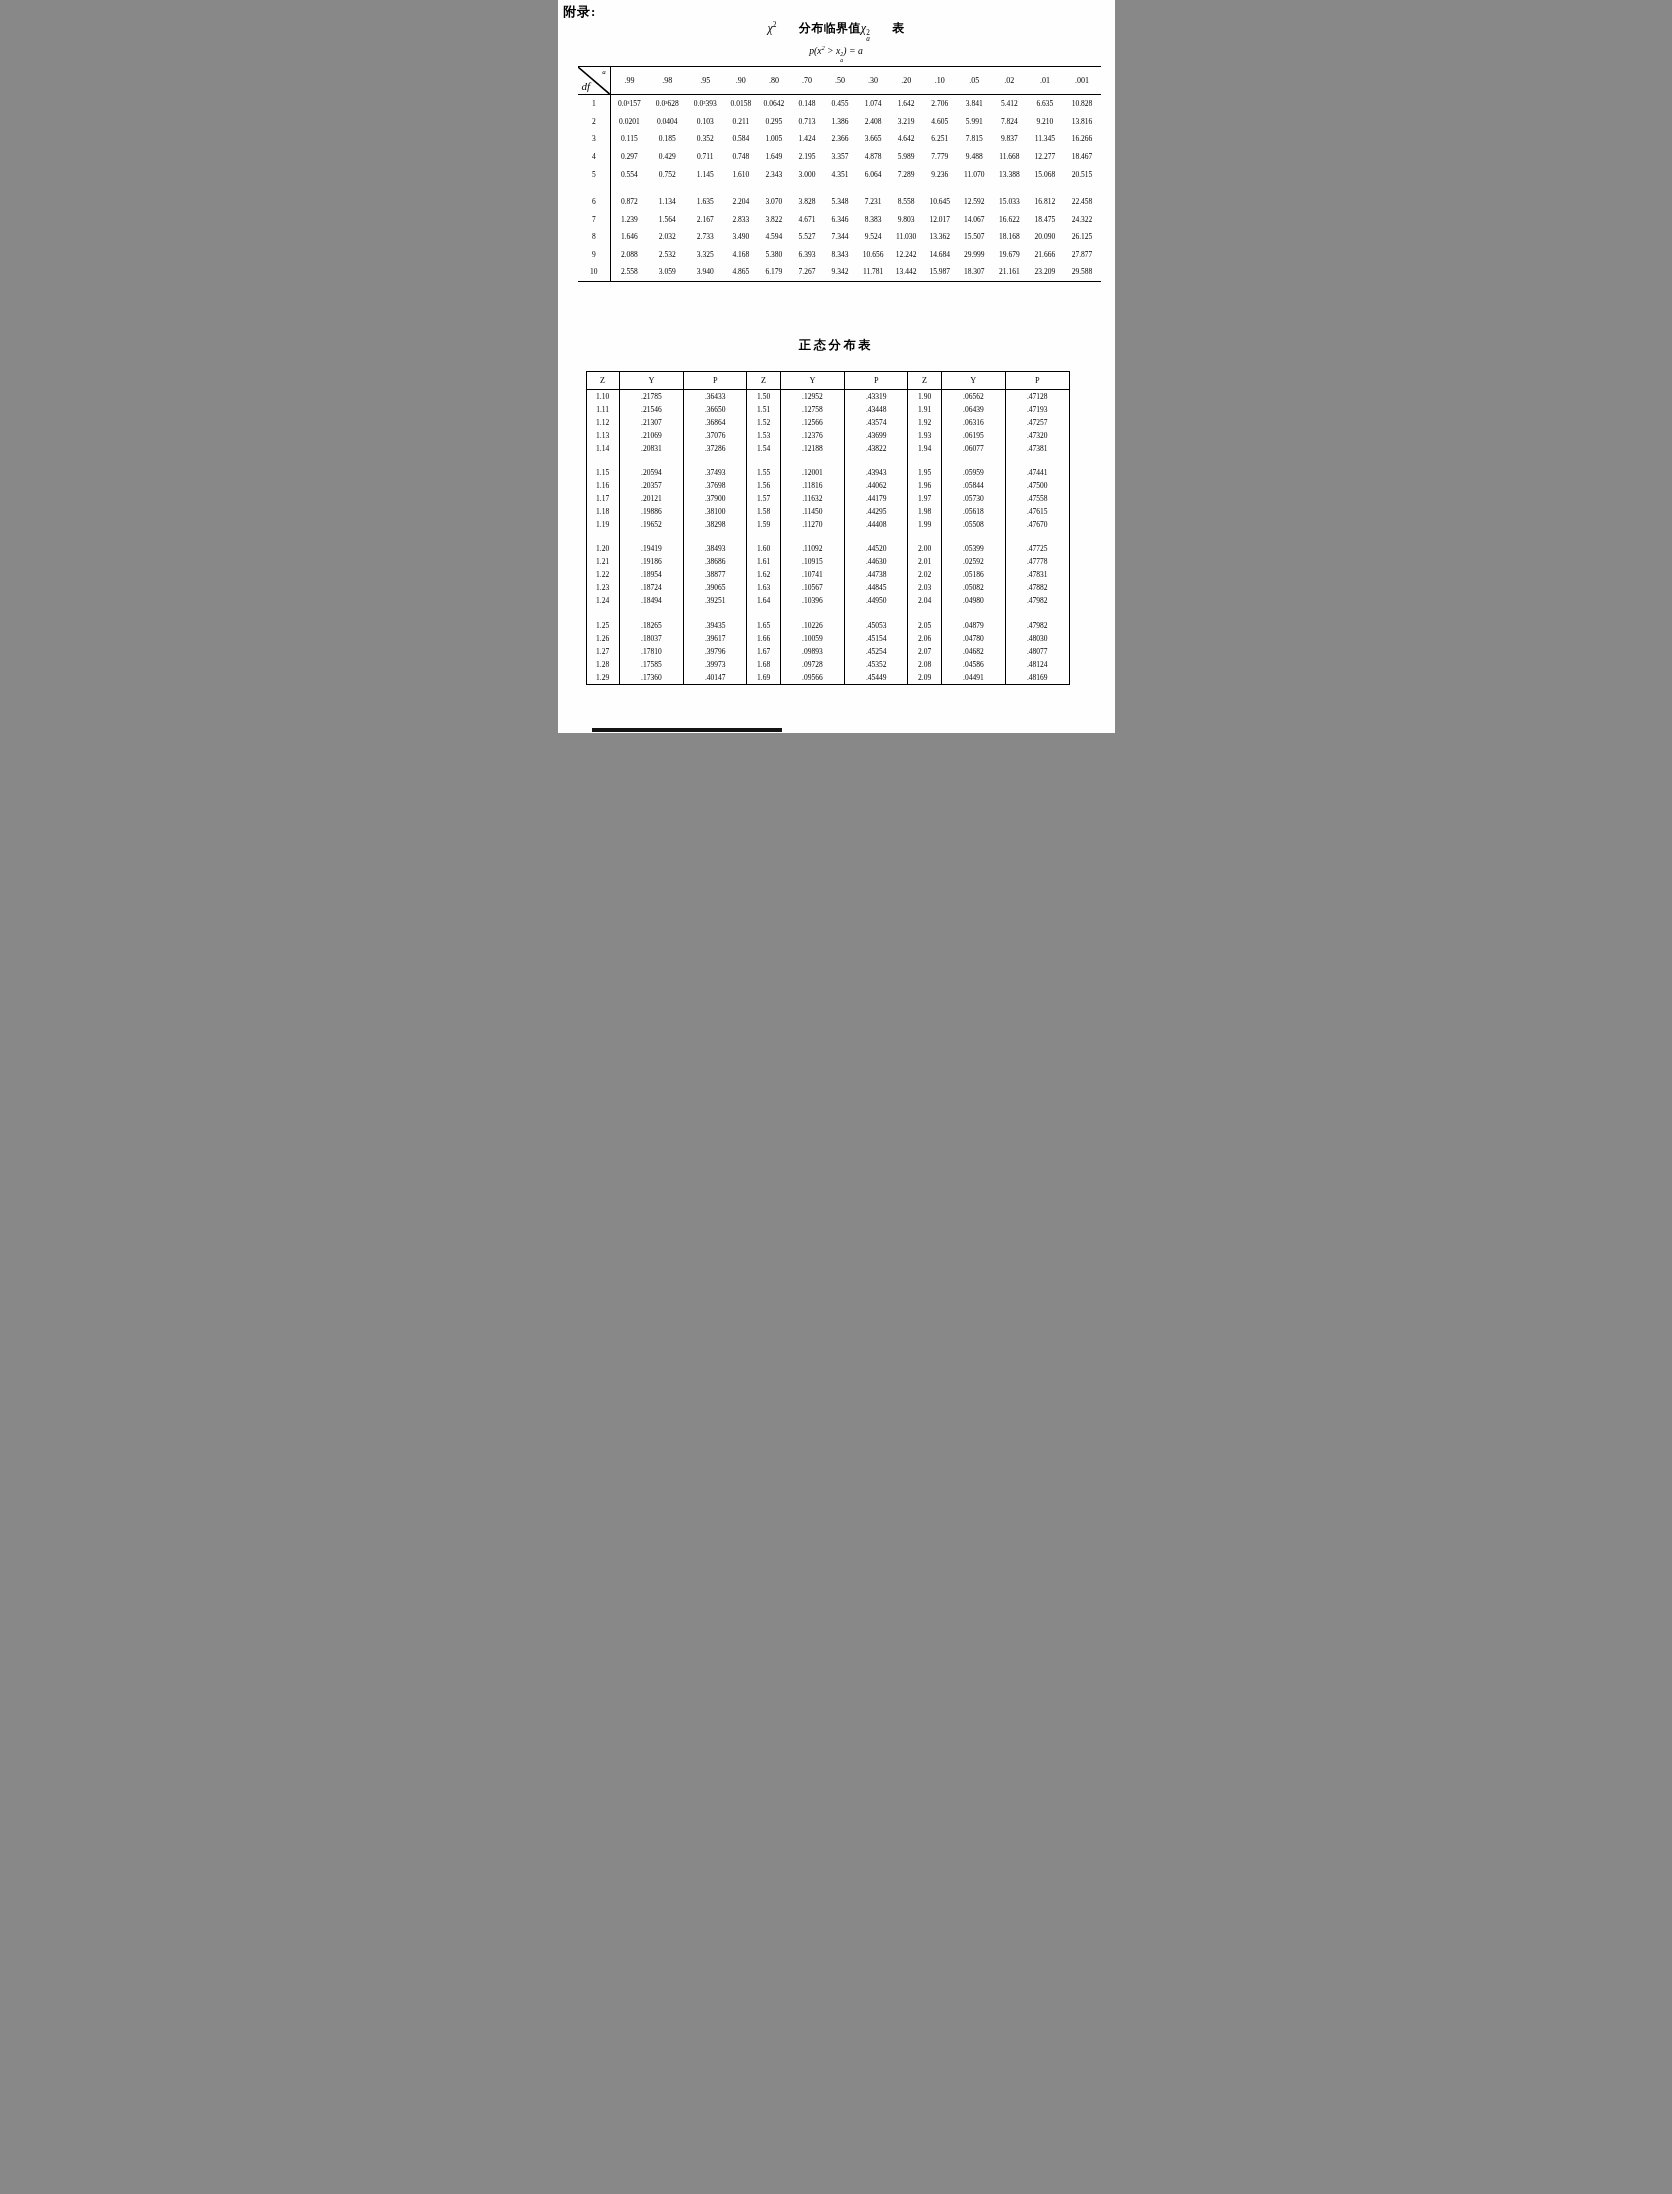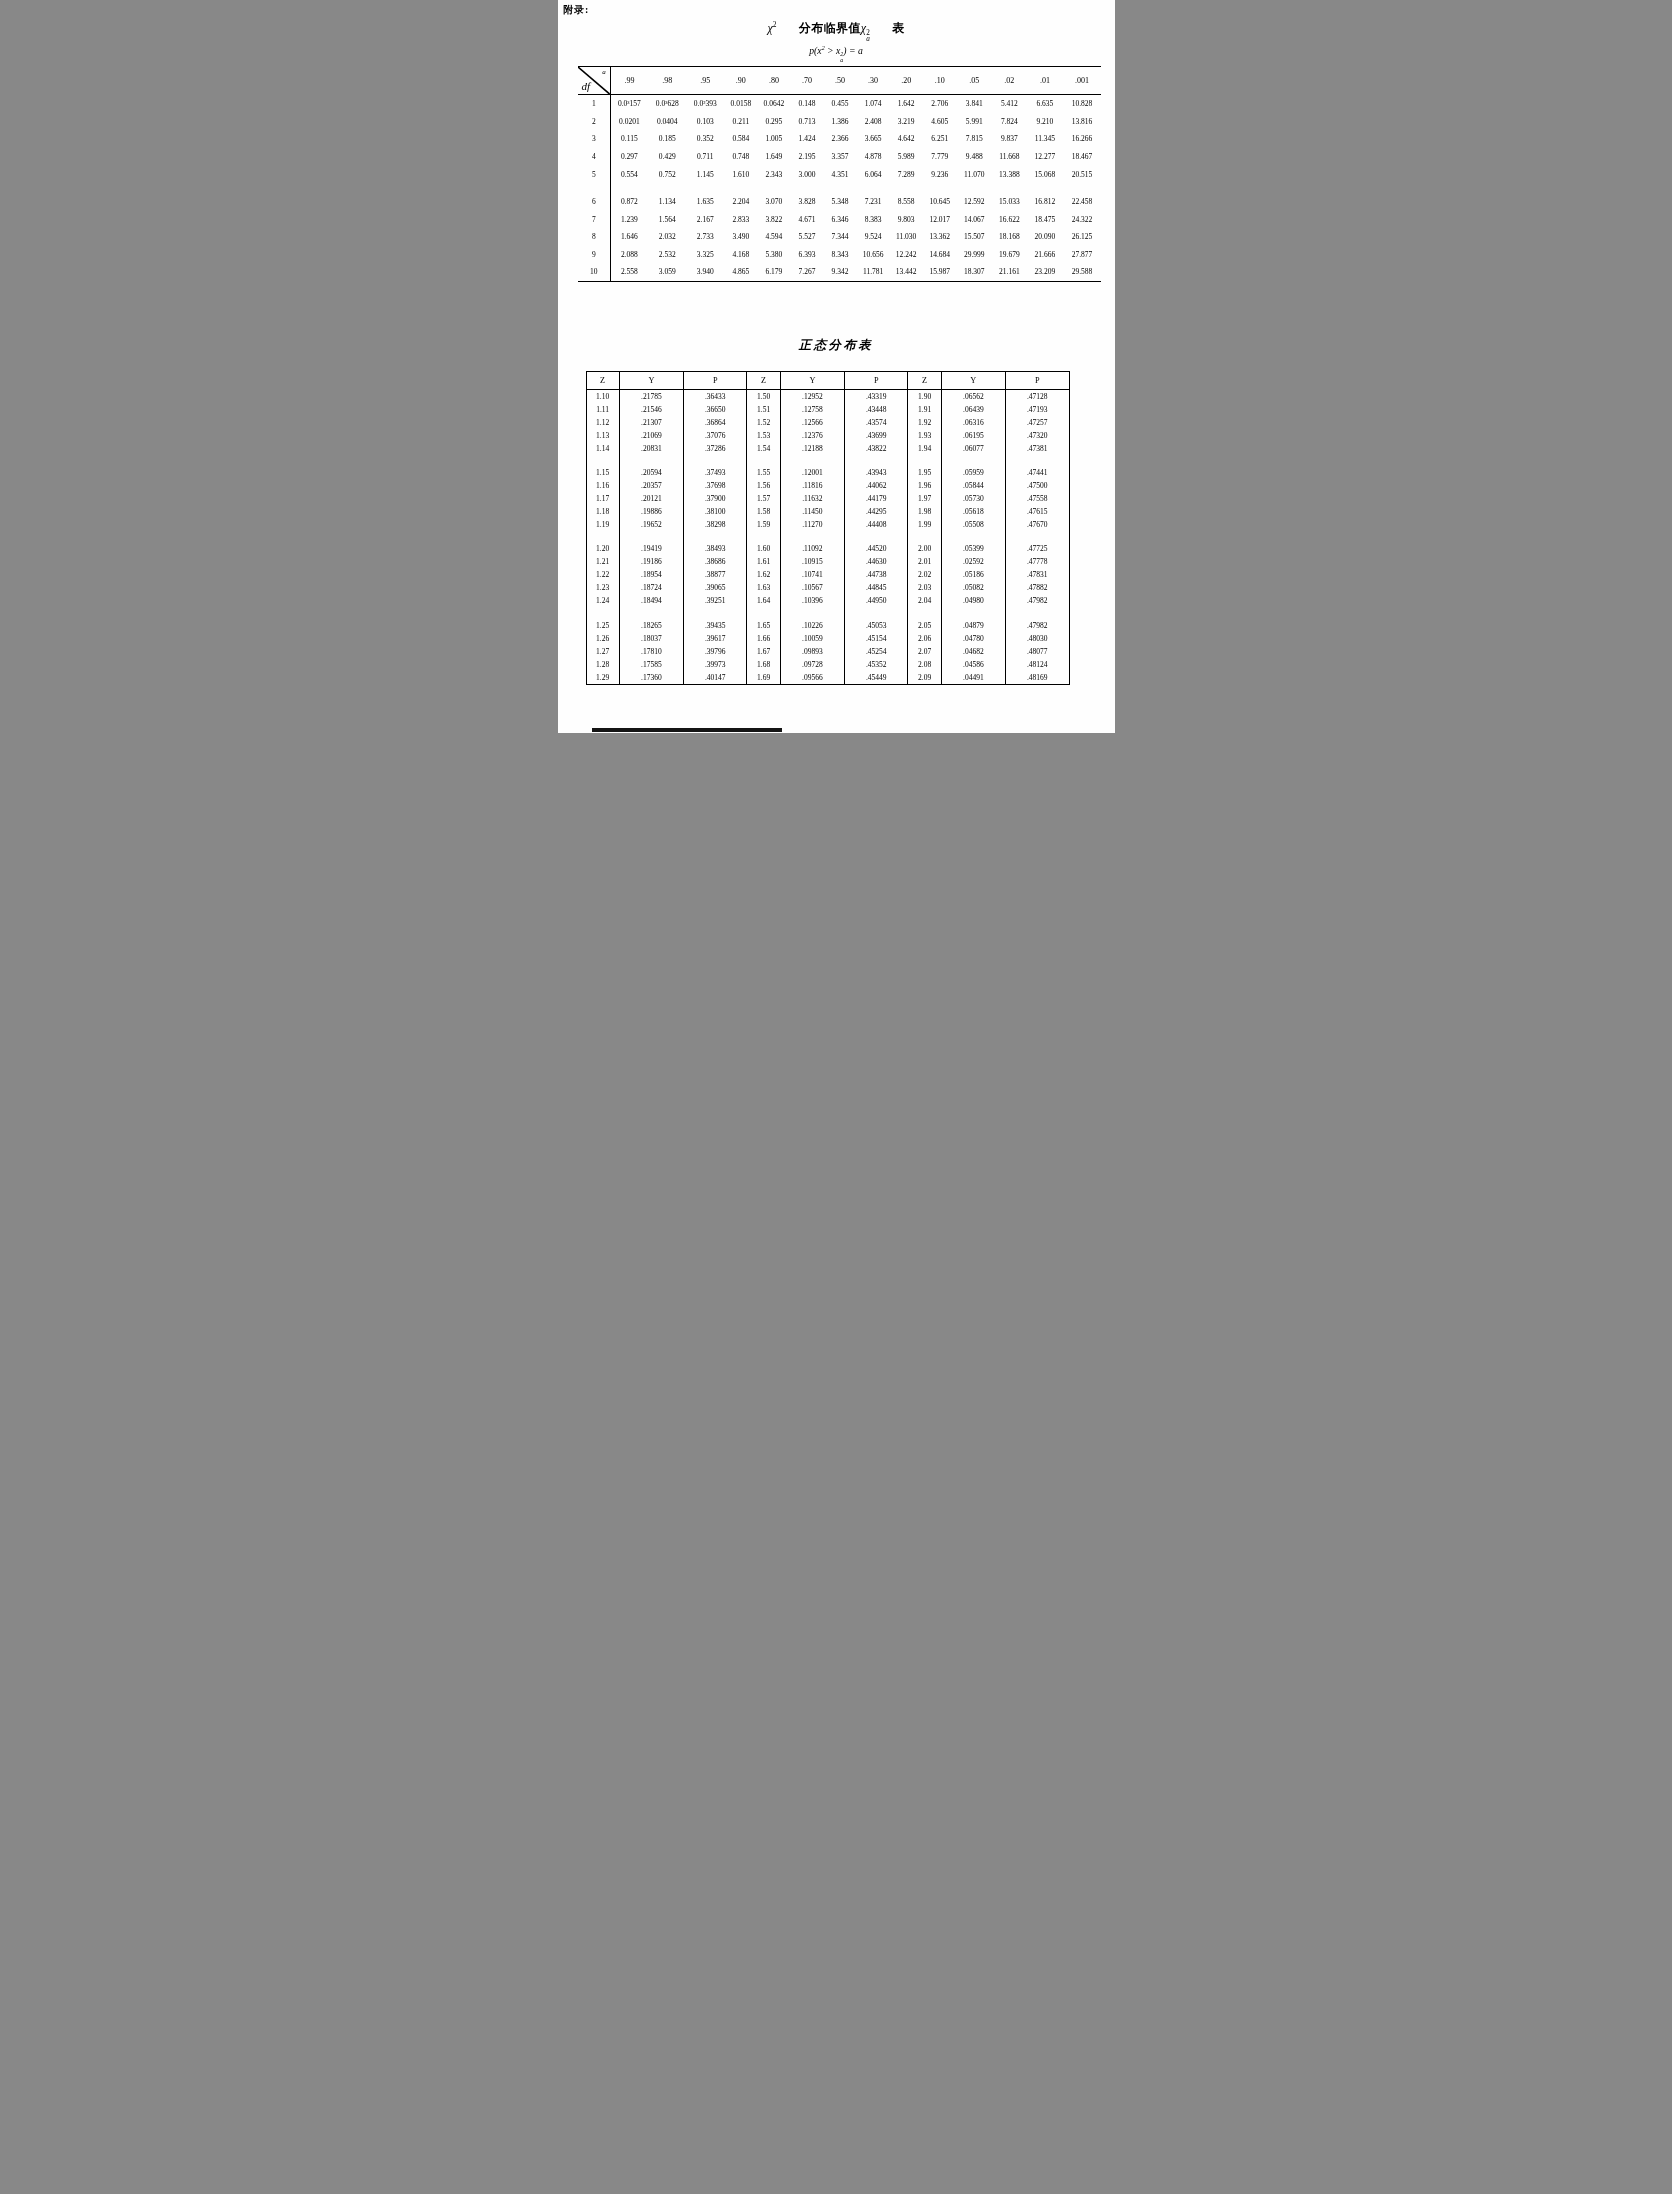--- a/index.html
+++ b/index.html
@@ -2,21 +2,21 @@
 <html style="font-size:7px"><head>
 <meta charset="utf-8">
 <style>
   html,body{margin:0;padding:0;background:#888;}
   .page{
     position:relative; width:557px; height:733px; margin:0 auto;
     background:#fefefe; color:#000;
     font-family:"Liberation Serif","DejaVu Serif",serif;
     overflow:hidden;
   }
-  .appendix{position:absolute;left:5.7px;top:2.6px;font-size:10px;font-weight:bold;letter-spacing:0.9px;}
+  .appendix{position:absolute;left:5.7px;top:2.6px;font-size:13px;font-weight:bold;letter-spacing:0.9px;}
   .chi-title{position:absolute;left:0;right:0;top:20px;text-align:center;font-size:12px;}
   .chi-title .cjk{font-weight:bold;letter-spacing:0.4px;margin-left:19px;}
   .chi-formula{position:absolute;left:0;right:0;top:45px;text-align:center;font-size:9.7px;font-style:italic;}
   .it{font-style:italic;}
   sup{font-size:62%;}
   .supsub{display:inline-flex;flex-direction:column;vertical-align:-0.35em;font-size:60%;line-height:0.95;text-align:left;}
   .supsub span{display:block;}
 
   
   table{border-collapse:collapse;table-layout:fixed;}
@@ -29,21 +29,21 @@
   .chi-table thead th{height:27px;border-bottom:1.3px solid #000;font-size:8px;}
   .chi-table td{height:17.6px;}
   .chi-table .df{border-right:0.9px solid #000;}
   .chi-table tr.gap td{height:9.7px;}
   .corner{position:relative;}
   .corner svg{position:absolute;inset:0;width:100%;height:100%;}
   .corner .lbl-a{position:absolute;top:1.3px;right:4px;font-style:italic;font-size:7px;}
   .corner .lbl-df{position:absolute;bottom:1.8px;left:3.5px;font-style:italic;font-size:11px;}
 
   
-  .normal-title{position:absolute;left:0;right:0;top:337px;text-align:center;font-size:12.3px;font-weight:bold;letter-spacing:2.6px;font-style:italic;}
+  .normal-title{position:absolute;left:0;right:0;top:337px;text-align:center;font-size:12.3px;font-weight:bold;letter-spacing:2.6px;}
   .normal-table{
     position:absolute;left:28px;top:371px;width:484px;
     border:0.9px solid #000;border-top:1.3px solid #000;
     font-size:7.5px;
   }
   .normal-table th,.normal-table td{padding:0;text-align:center;vertical-align:middle;font-weight:normal;}
   .normal-table thead th{height:16.7px;border-bottom:0.9px solid #000;font-size:8.3px;}
   .normal-table td{height:13px;}
   .normal-table .cl{border-left:0.4px solid #000;}
   .normal-table .grp{border-left:1.3px double #000;}

